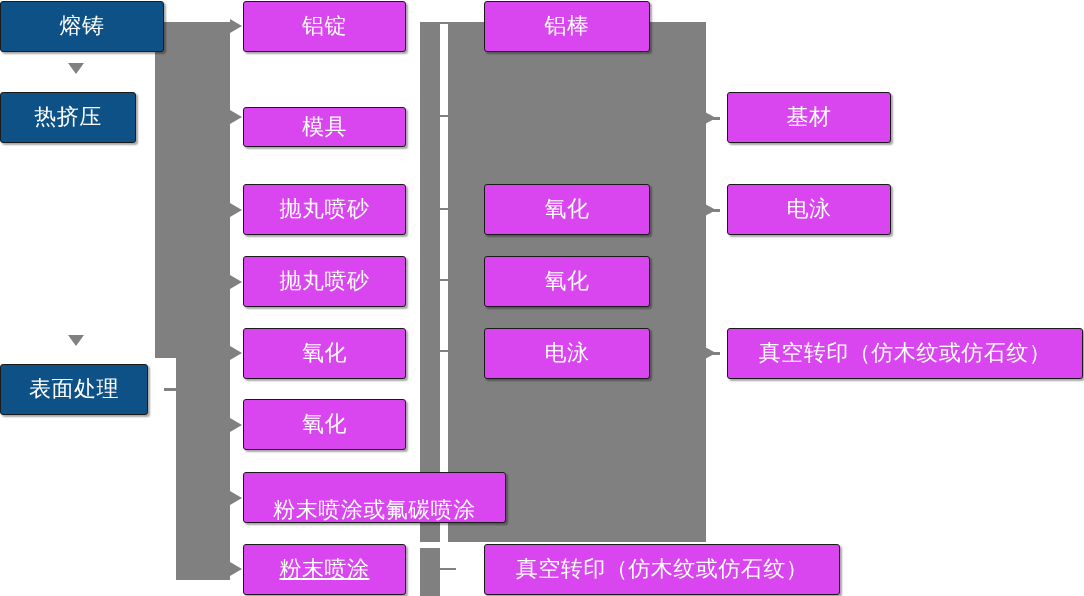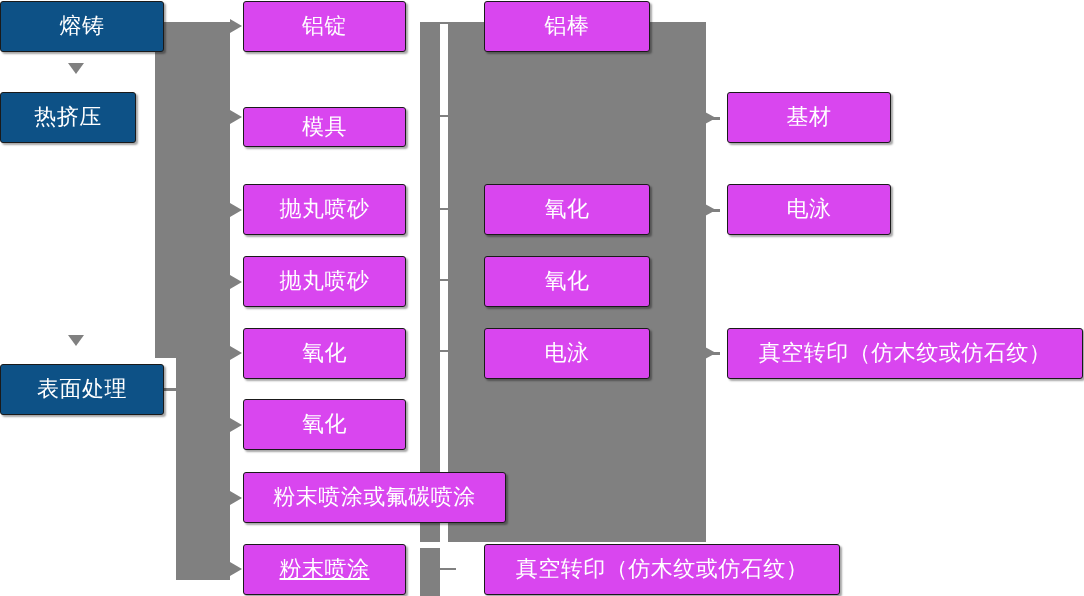--- a/index.html
+++ b/index.html
@@ -120,21 +120,21 @@
 
   <div class="arrow-stem" style="left:706px; top:352px;"></div>
   <div class="small-arrow" style="left:705px; top:347px;"></div>
 
   <div class="node dark" style="left:0px; top:1px; width:164px; height:51px;">
     <span>熔铸</span>
   </div>
   <div class="node dark" style="left:0px; top:92px; width:136px; height:51px;">
     <span>热挤压</span>
   </div>
-  <div class="node dark" style="left:0px; top:364px; width:164px; height:51px;">
+  <div class="node dark" style="left:0px; top:364px; width:148px; height:51px;">
     <span>表面处理</span>
   </div>
 
   <div class="node bright" style="left:243px; top:1px; width:163px; height:51px;">
     <span>铝锭</span>
   </div>
   <div class="node bright" style="left:243px; top:92px; width:163px; height:40px;margin-top:15px;">
     <span>模具</span>
   </div>
   <div class="node bright" style="left:243px; top:184px; width:163px; height:51px;">
@@ -142,21 +142,21 @@
   </div>
   <div class="node bright" style="left:243px; top:256px; width:163px; height:51px;">
     <span>抛丸喷砂</span>
   </div>
   <div class="node bright" style="left:243px; top:328px; width:163px; height:51px;">
     <span>氧化</span>
   </div>
   <div class="node bright" style="left:243px; top:399px; width:163px; height:51px;">
     <span>氧化</span>
   </div>
-  <div class="node bright" style="left:243px; top:472px; width:263px; height:51px;">
+  <div class="node bright" style="left:243px; top:472px; width:263px; height:51px;align-items:flex-end;">
     <span>粉末喷涂或氟碳喷涂</span>
   </div>
   <div class="node bright" style="left:243px; top:544px; width:163px; height:51px;text-decoration:underline;">
     <span>粉末喷涂</span>
   </div>
 
   <div class="node bright" style="left:484px; top:1px; width:166px; height:51px;">
     <span>铝棒</span>
   </div>
   <div class="node bright" style="left:484px; top:184px; width:166px; height:51px;">

